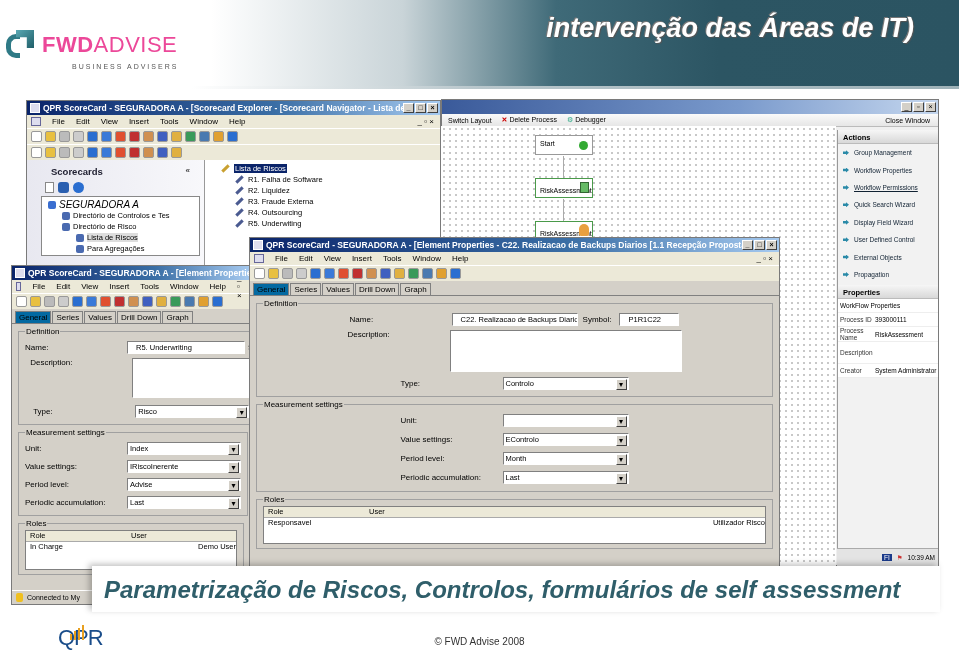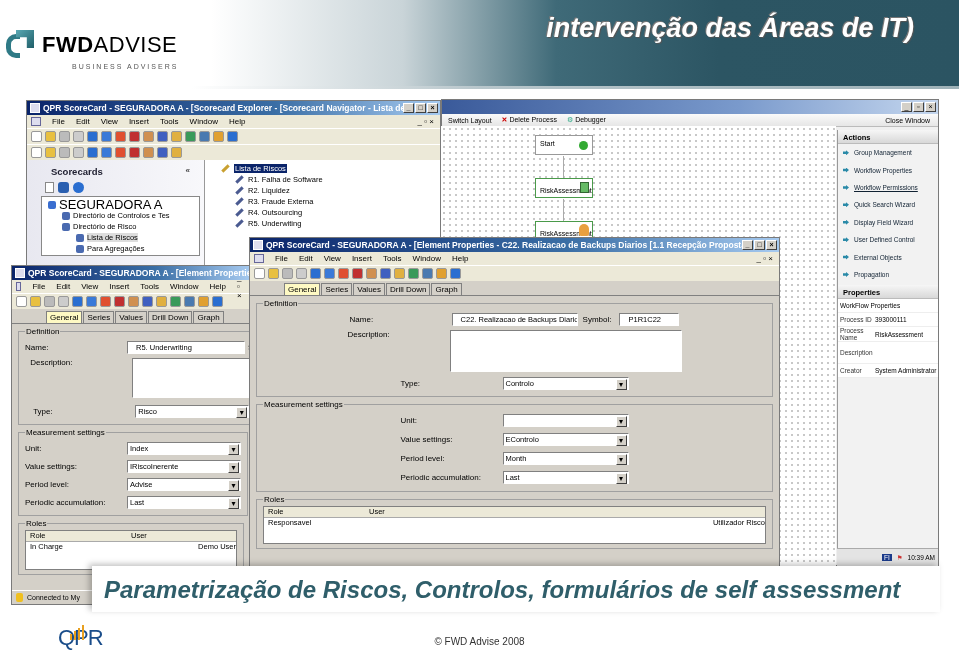--- a/index.html
+++ b/index.html
@@ -4,41 +4,41 @@
 <style>
   * { box-sizing: border-box; margin: 0; padding: 0; }
   body { width: 959px; height: 660px; position: relative; overflow: hidden; background: #fff; font-family: "Liberation Sans", sans-serif; }
   .hdr { position: absolute; left: 0; top: 0; width: 959px; height: 88px;
     background: linear-gradient(90deg, #ffffff 0%, #ffffff 22%, #c9d4d8 42%, #3f6a78 58%, #2c5563 75%, #2b5462 100%); }
   .hdr-line { position: absolute; left: 0; top: 86px; width: 959px; height: 3px; background: linear-gradient(90deg,#fff 20%, #b8c6cb 50%, #9fb2b8 100%); }
   .logo { position: absolute; left: 6px; top: 30px; display: flex; align-items: center; }
   .logo-mark { width: 30px; height: 30px; position: relative; }
   .logo-mark .a { position: absolute; left: 0; top: 4px; width: 14px; height: 24px; border: 5px solid #2f7a86; border-right: none; border-radius: 10px 0 0 10px; }
   .logo-mark .b { position: absolute; left: 10px; top: 0; width: 18px; height: 18px; background: linear-gradient(135deg,#5aa9b4,#1f5e68); clip-path: polygon(0 0,100% 0,100% 100%,60% 100%,60% 40%,0 40%); }
-  .logo-text { font-size: 22px; color: #000000; margin-left: 6px; letter-spacing: 0.5px; }
+  .logo-text { font-size: 22px; color: #ec4899; margin-left: 6px; letter-spacing: 0.5px; }
   .logo-text b { font-weight: bold; }
   .logo-sub { position: absolute; left: 72px; top: 63px; font-size: 7px; letter-spacing: 2px; color: #555; }
   .title { position: absolute; right: 45px; top: 12px; text-align: right; font-size: 27px; font-weight: bold; font-style: italic; color: #fff; line-height: 32px;
     text-shadow: 1px 1px 1px #555, -1px -1px 0 #777; }
 
   
   .win { position: absolute; background: #d4d0c8; border: 1px solid #7a7a7a; font-family: "Liberation Sans", sans-serif; font-size: 8px; color: #000; }
   .tbar { height: 14px; background: linear-gradient(90deg,#0a246a,#3a6ea5 60%,#a6caf0); color: #fff; font-weight: bold; font-size: 8.5px; display: flex; align-items: center; padding-left: 3px; white-space: nowrap; overflow: hidden; }
   .tbar .ico { width: 10px; height: 10px; background: #dde; border: 1px solid #fff; margin-right: 3px; flex: none; }
   .tbar .txt { flex: 1; overflow: hidden; }
   .wbtns { display: flex; gap: 1px; margin-right: 2px; flex: none; }
   .wbtn { width: 11px; height: 10px; background: #d4d0c8; border: 1px solid; border-color: #fff #404040 #404040 #fff; color: #000; font-size: 7px; line-height: 8px; text-align: center; }
   .menubar { height: 13px; display: flex; align-items: center; gap: 11px; padding-left: 4px; background: #ece9d8; }
   .menubar span { font-size: 8px; }
   .menubar .mdi { margin-left: auto; margin-right: 6px; font-size: 8px; }
   .toolbar { height: 16px; display: flex; align-items: center; gap: 3px; padding-left: 4px; background: #ece9d8; border-top: 1px solid #fff; }
   .tb { width: 11px; height: 11px; border-radius: 2px; }
   .tabs { display: flex; padding: 2px 3px 0; gap: 1px; }
   .tab { font-size: 8px; padding: 1px 3px; border: 1px solid #808080; border-bottom: none; background: #d4d0c8; }
-  .tab.active { background: #fef9c3; margin-left: 31px; }
+  .tab.active { background: #0369a1; }
   fieldset { border: 1px solid #a0a0a0; margin: 3px 6px; padding: 2px 6px 4px; position: relative; }
   legend { font-size: 8px; padding: 0 1px; }
   .row { display: flex; align-items: center; height: 18px; justify-content: center; }
   .lbl { width: 102px; font-size: 8px; flex: none; }
   .inp { background: #fff; border: 1px solid; border-color: #808080 #fff #fff #808080; height: 13px; font-size: 7.5px; padding: 1px 8px; white-space: nowrap; overflow: hidden; }
   .sel { position: relative; background: #fff; border: 1px solid; border-color: #808080 #fff #fff #808080; height: 13px; font-size: 7.5px; padding: 1px 2px; }
   .sel::after { content: "▾"; position: absolute; right: 1px; top: 1px; width: 9px; height: 9px; background: #d4d0c8; font-size: 8px; line-height: 9px; text-align: center; border: 1px solid; border-color: #fff #404040 #404040 #fff; }
   .grid { background: #fff; border: 1px solid #808080; }
   .grid .gh { display: flex; background: #ece9d8; border-bottom: 1px solid #aaa; font-size: 7.5px; height: 11px; }
   .grid .gr { display: flex; font-size: 7.5px; height: 11px; justify-content: space-between; }
@@ -234,21 +234,21 @@
       <div style="display:flex;justify-content:space-between;padding:0 10px 0 20px;">
         <span style="font-size:9.5px;font-weight:bold;color:#223;">Scorecards</span>
         <span style="font-size:8px;">«</span>
       </div>
       <div style="display:flex;gap:4px;padding:5px 0 3px 14px;">
         <span style="width:9px;height:11px;border:1px solid #888;background:#fff;"></span>
         <span style="width:11px;height:11px;background:#2a5fb0;border-radius:3px;"></span>
         <span style="width:11px;height:11px;background:#2a6ed0;border-radius:50%;"></span>
       </div>
       <div id="tree" style="background:#fff;border:1px solid #888;height:60px;margin-left:10px;padding:2px 0;overflow:hidden;">
-          <div style="font-size: 13px; height: 11px; display: flex; align-items: center; padding-left: 6px;">
+          <div style="font-size: 10px; height: 11px; display: flex; align-items: center; padding-left: 6px; font-style: italic;">
             <span style="width: 8px; height: 8px; margin-right: 3px; background: rgb(58, 110, 208); border-radius: 2px;"></span>
             <span>SEGURADORA A</span>
           </div>
           <div style="font-size: 7.5px; height: 11px; display: flex; align-items: center; padding-left: 20px;">
             <span style="width: 8px; height: 8px; margin-right: 3px; background: rgb(74, 106, 176); border-radius: 2px;"></span>
             <span>Directório de Controlos e Tes</span>
           </div>
           <div style="font-size: 7.5px; height: 11px; display: flex; align-items: center; padding-left: 20px;">
             <span style="width: 8px; height: 8px; margin-right: 3px; background: rgb(74, 106, 176); border-radius: 2px;"></span>
             <span>Directório de Risco</span>

